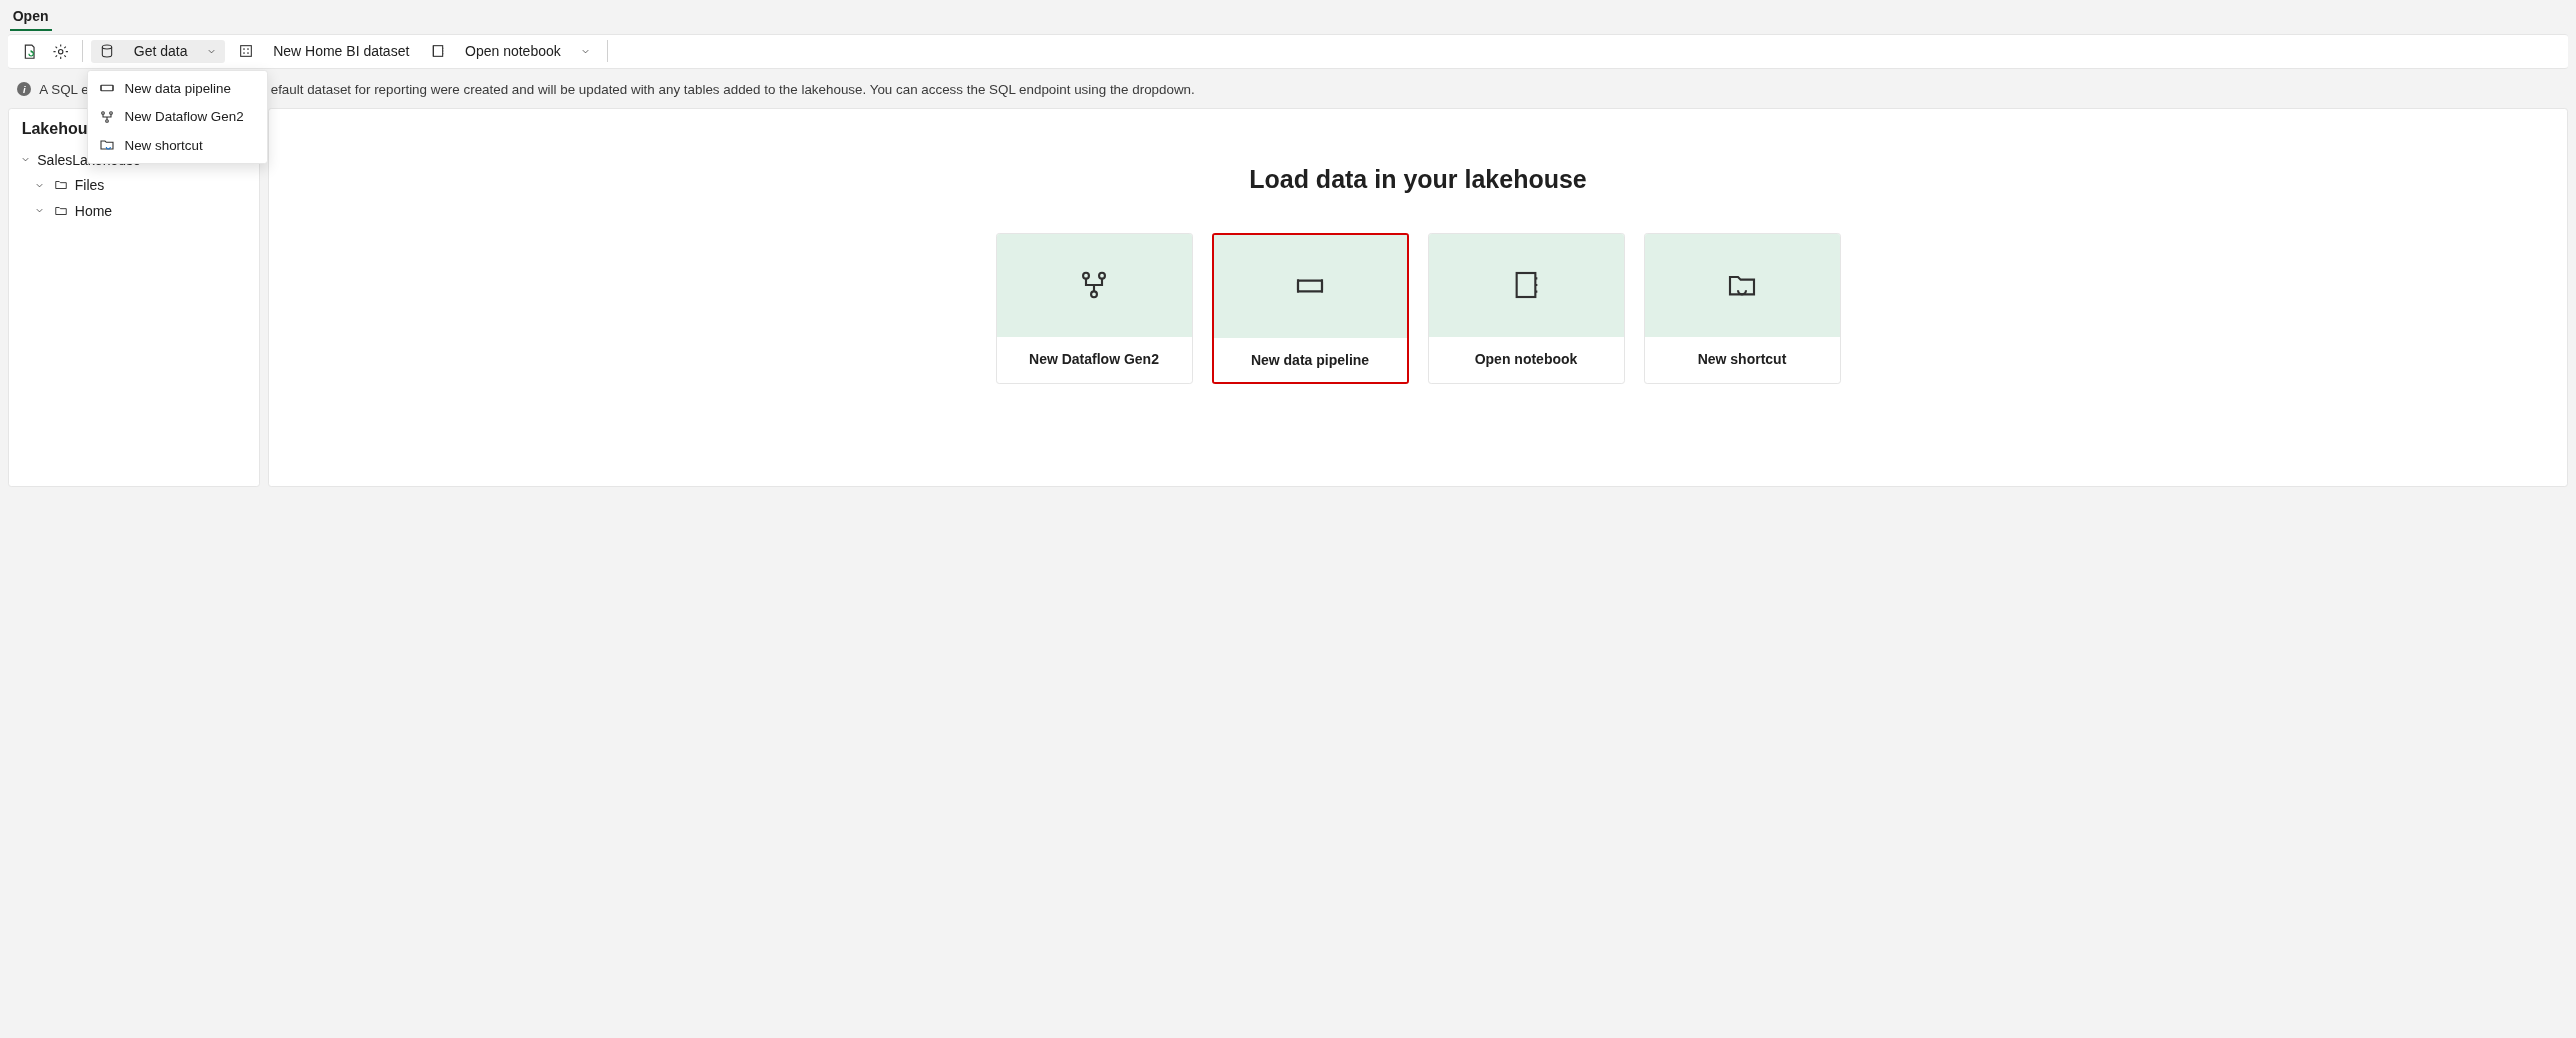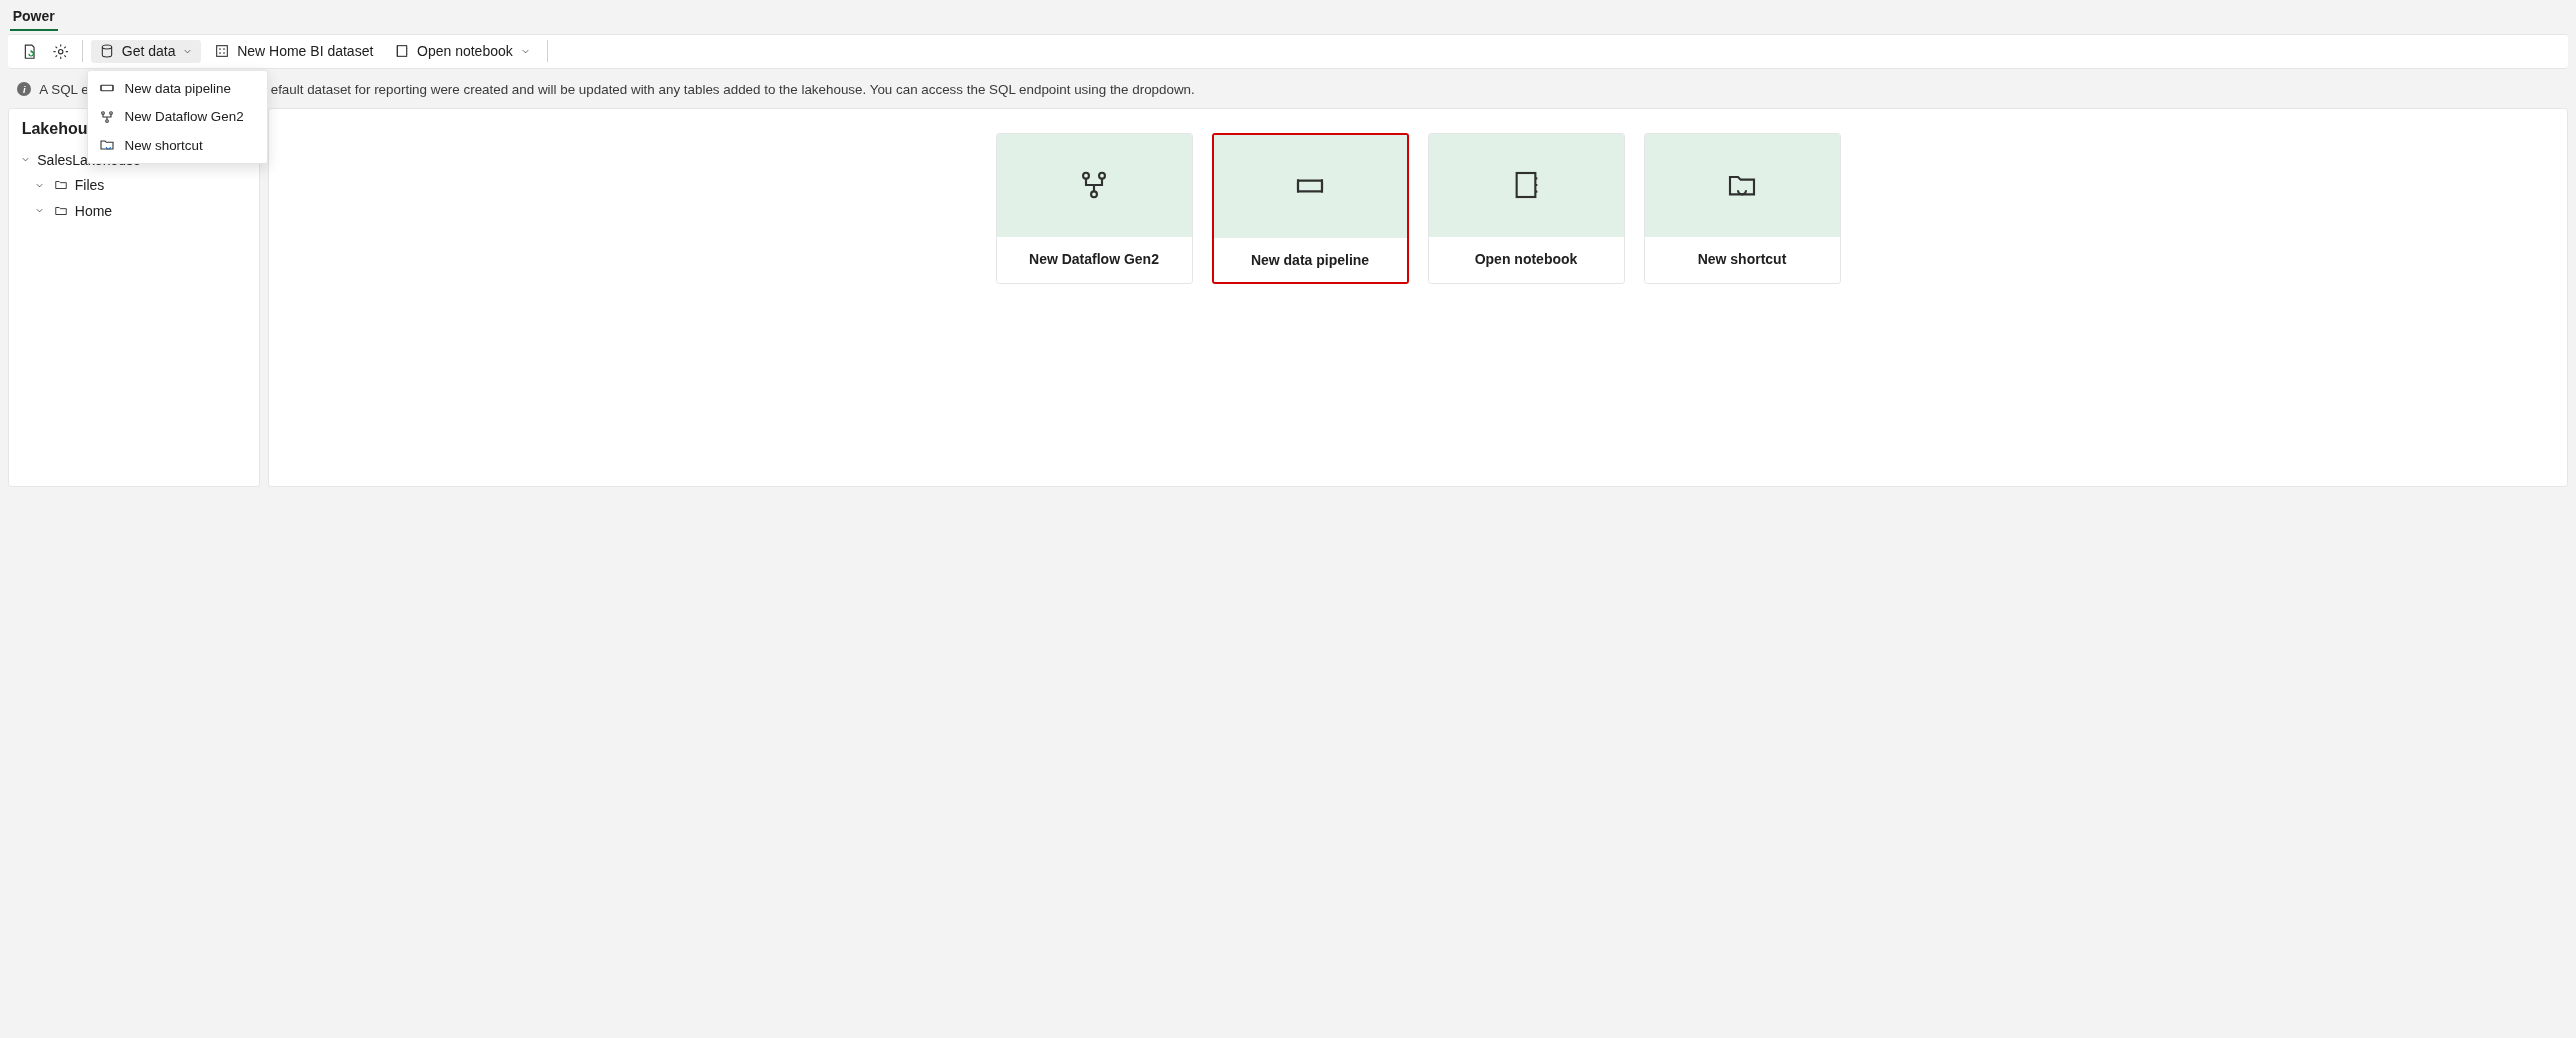--- a/index.html
+++ b/index.html
@@ -32,21 +32,21 @@
     display: flex;
     align-items: center;
     gap: 4.7px;
     position: relative;
     margin: 3.2px 8px 0 8px;
     border-radius: 3.2px;
   }
   .ribbon-btn {
     display: inline-flex;
     align-items: center;
-    gap: 7px;
+    gap: 19px;
     padding: 3.2px 8px;
     border-radius: 3.2px;
     cursor: pointer;
     font-size: 14px;
   }
   .ribbon-btn.icon-only { padding: 3.2px 4.7px; }
   .ribbon-btn.active { background: #ededed; }
   .ribbon-sep { width:0.8px; height:22px; background:#d0d0d0; margin:0 3.2px; }
 
   
@@ -156,21 +156,21 @@
 
   
   svg { stroke:#303030; stroke-width:1.6; fill:none; }
 </style>
 </head>
 <body>
 
 <div class="app">
 
   <div class="nav-tabs">
-    <span class="nav-tab">Power</span>
+    <span class="nav-tab">Open</span>
   </div>
 
   <div class="ribbon">
 
     <span class="ribbon-btn icon-only">
       <svg width="17.4" height="17.4" viewBox="0 0 24 24">
         <path d="M6 3h9l3 3v15H6z"></path>
         <path d="M11 15a3 3 0 1 0 3-3" stroke="#0f8a3c"></path>
         <path d="M14 10v2h2" stroke="#0f8a3c"></path>
       </svg>
@@ -283,20 +283,21 @@
             <path d="M6 9l6 6 6-6"></path>
           </svg>
         <svg class="folder-ico" width="14" height="14" viewBox="0 0 24 24">
             <path d="M3 6h6l2 2h10v10H3z"></path>
           </svg>
         <span>Home</span>
       </div>
     </div>
 
     <div class="content">
+      <div class="content-title">Load data in your lakehouse</div>
 
       <div class="cards">
 
         <div class="card">
           <div class="card-top">
             <svg viewBox="0 0 24 24">
               <circle cx="6" cy="5" r="2.2"></circle>
                 <circle cx="18" cy="5" r="2.2"></circle>
                 <circle cx="12" cy="19" r="2.2"></circle>
               <path d="M6 7.2V12h12V7.2M12 12v4.8"></path>

